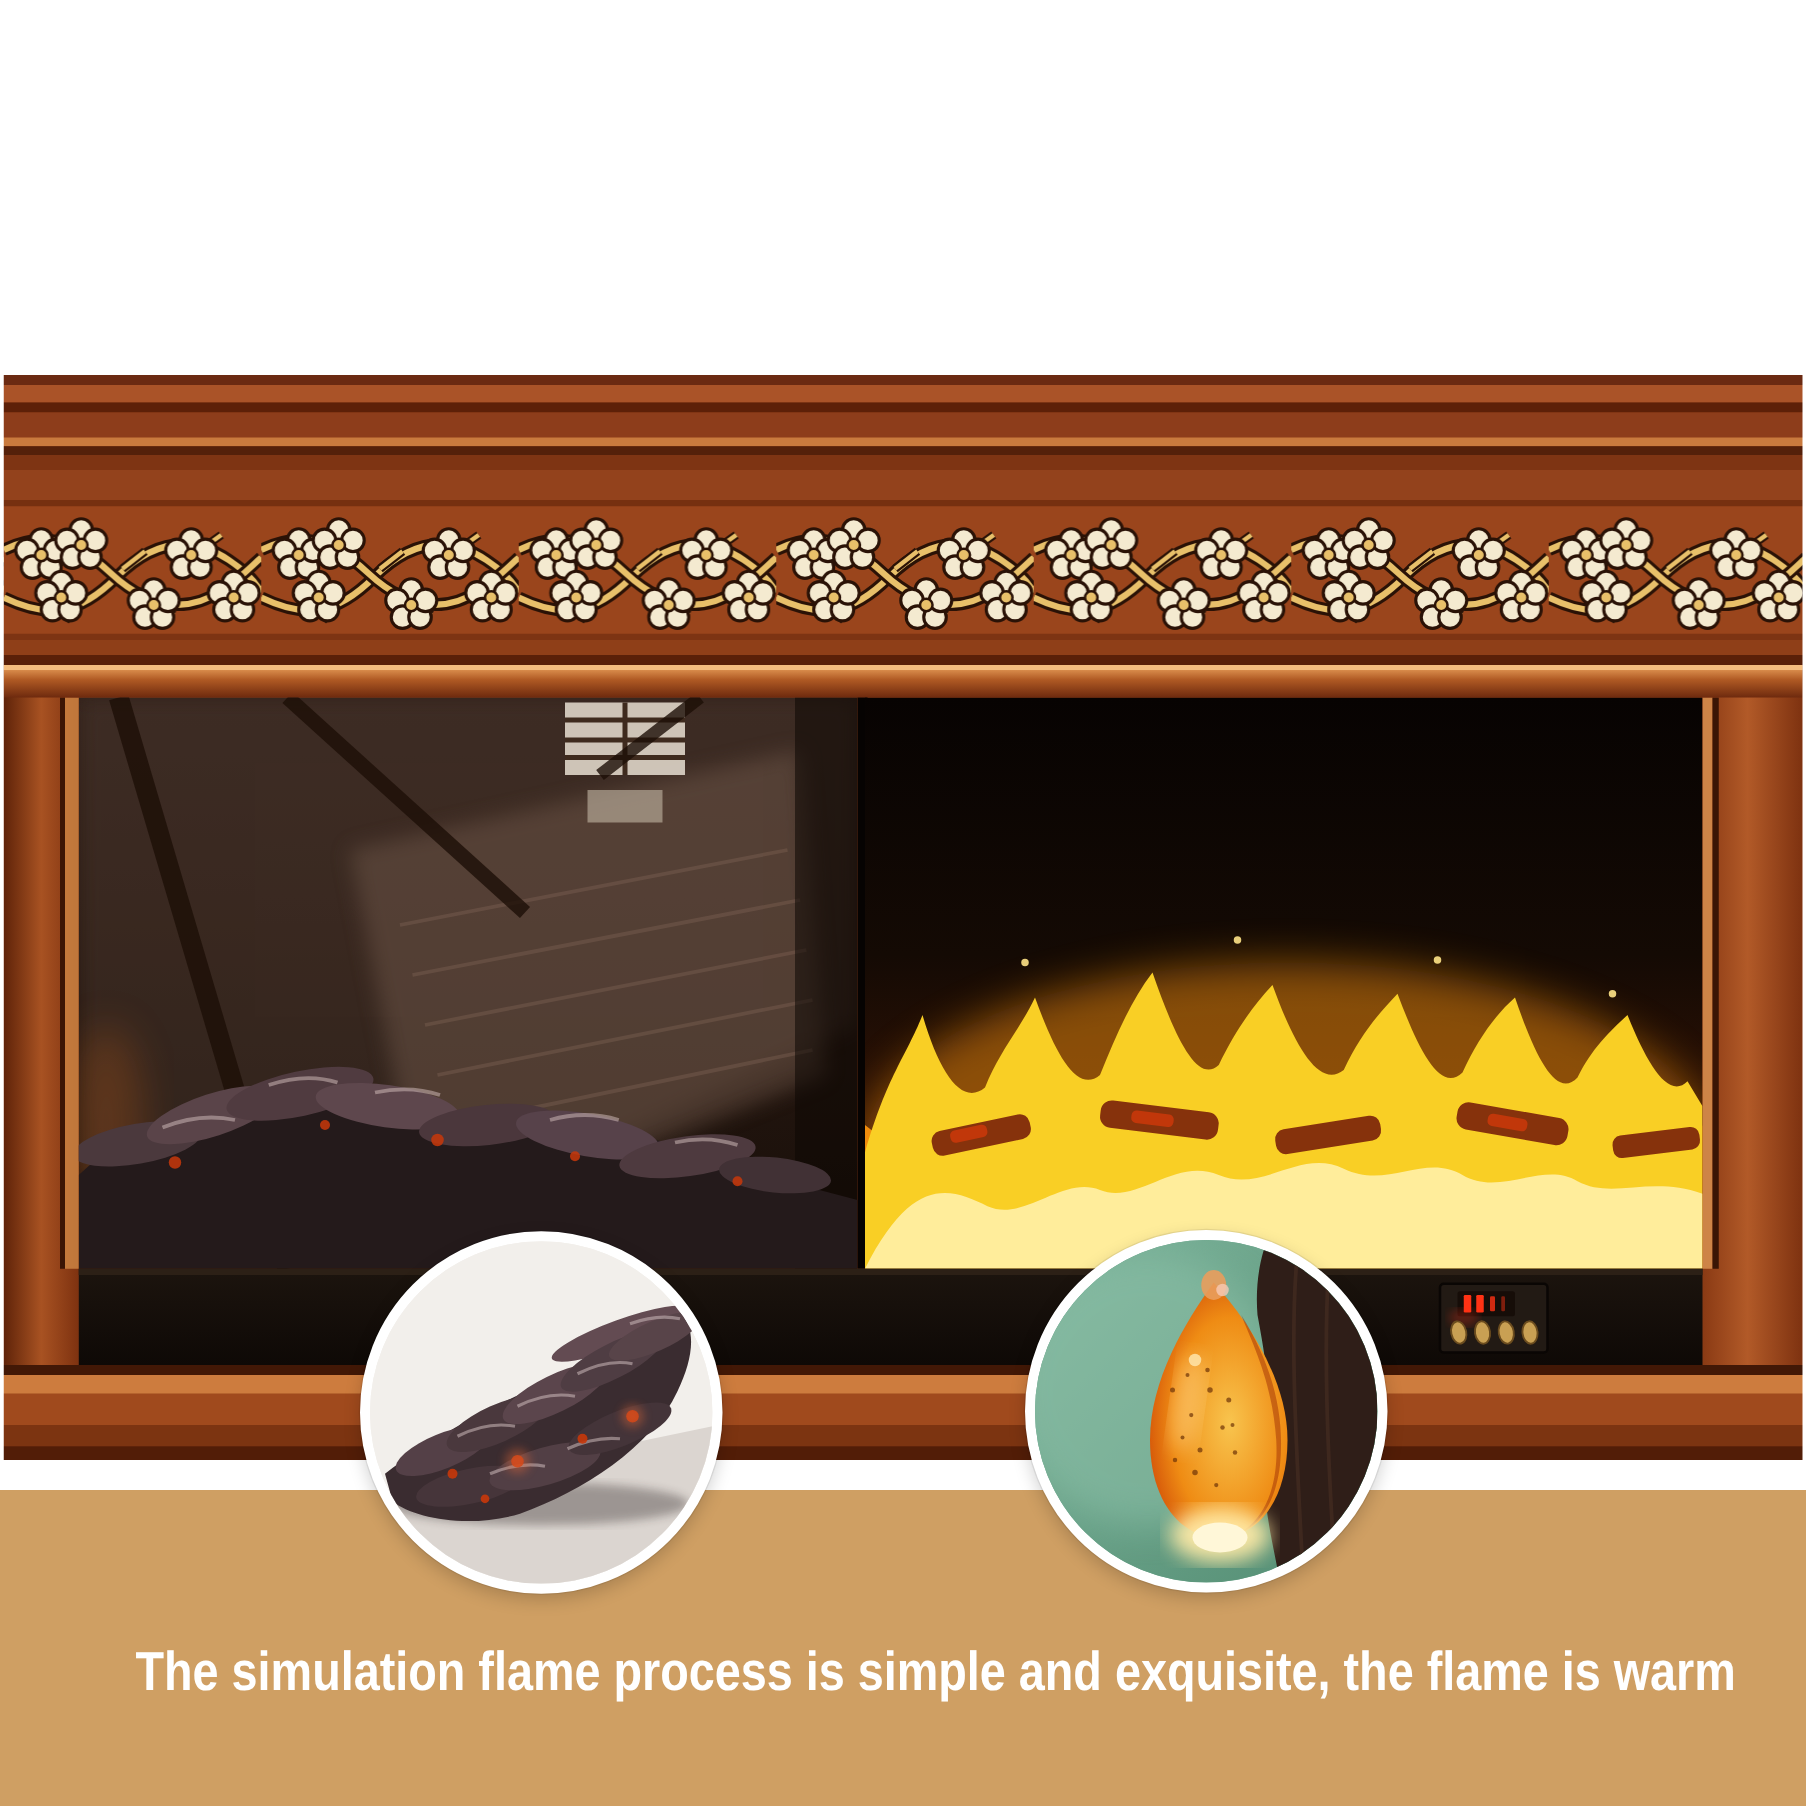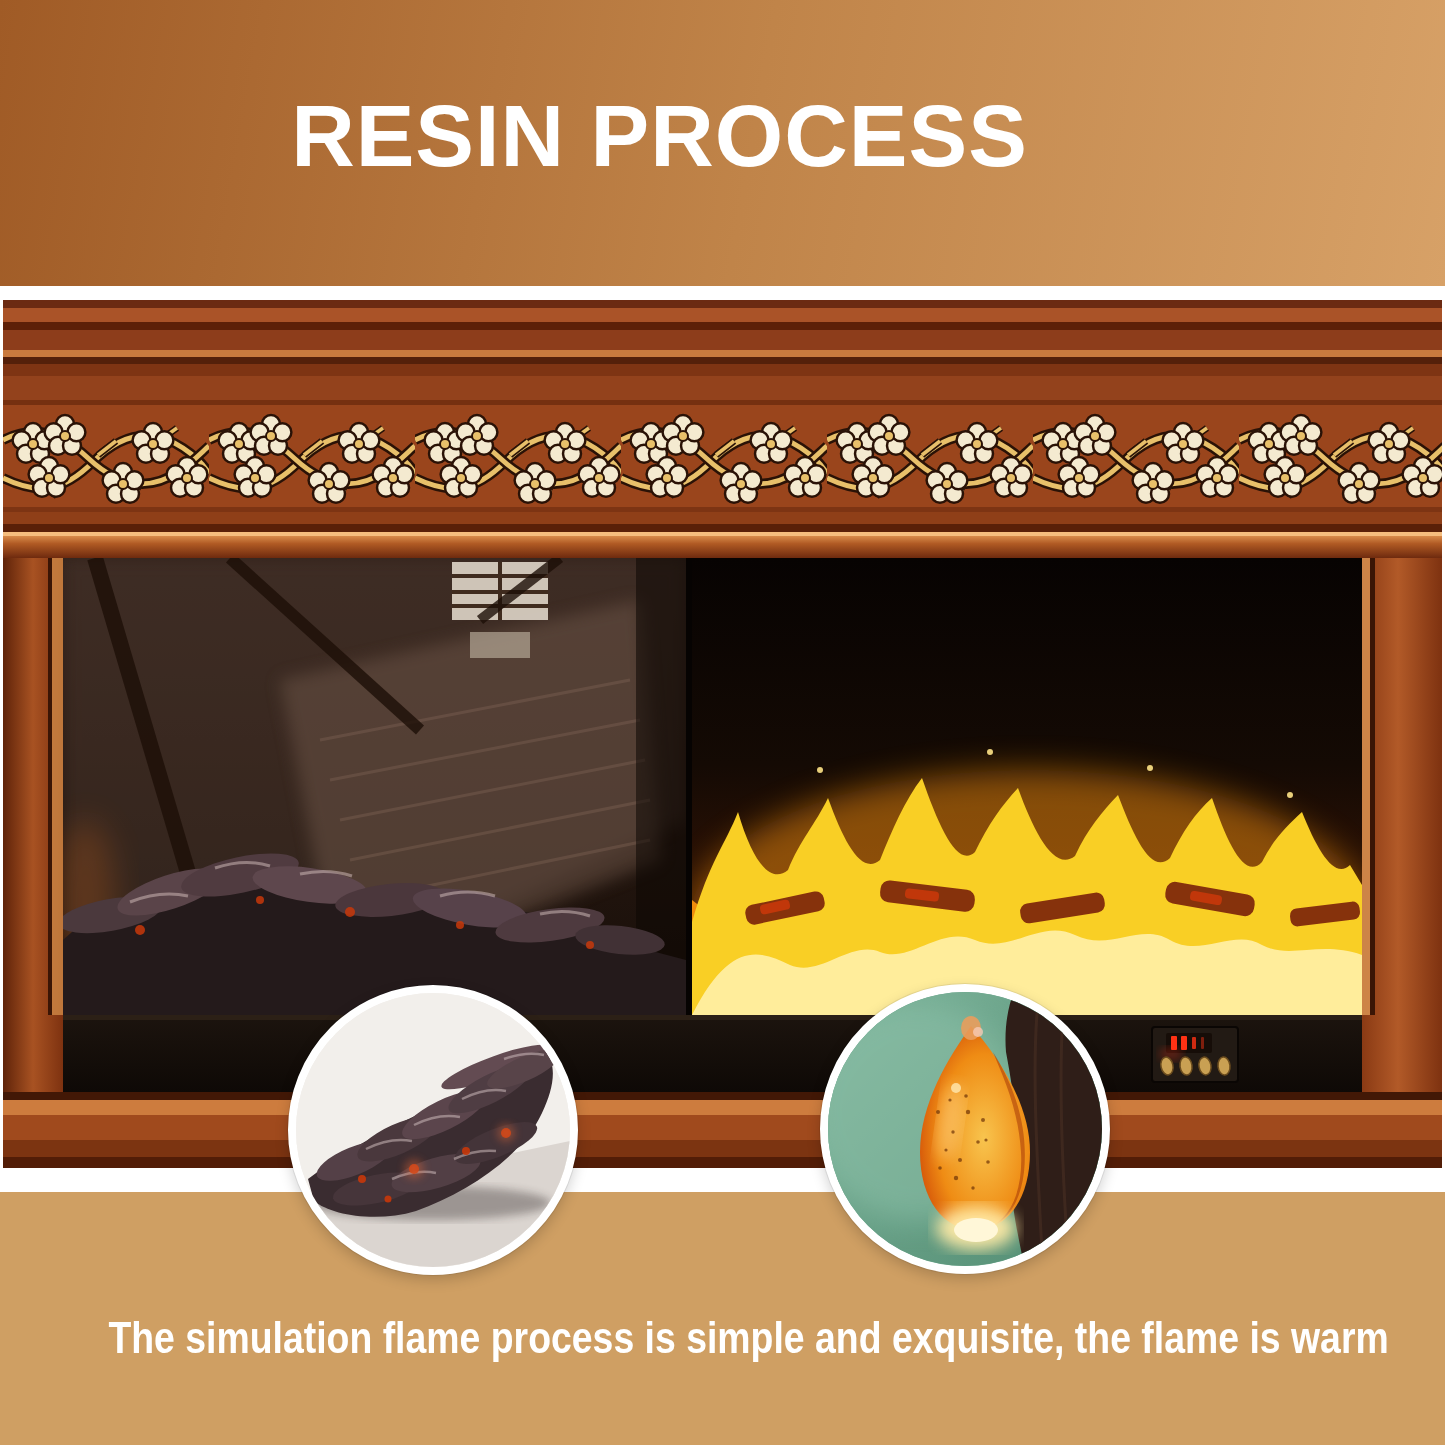--- a/index.html
+++ b/index.html
@@ -45,23 +45,20 @@
   }
   .inset svg{display:block;width:274px;height:274px;}
   .inset-left{left:288px;top:985px;background:var(--inset_left_bg,#f2efeb);}
   .inset-right{left:820px;top:984px;background:var(--inset_green_bg,#6aa58b);}
 </style>
 </head>
 <body>
 
 <div class="canvas">
 
-  <div class="header">
-    <div class="page-title">RESIN PROCESS</div>
-  </div>
 
   <div class="strip-top"></div>
 
   <div class="photo">
     <svg width="1445" height="868" viewBox="0 0 1445 868" xmlns="http://www.w3.org/2000/svg">
       <defs>
         <linearGradient id="gMold" x1="0" y1="232" x2="0" y2="258" gradientUnits="userSpaceOnUse">
           <stop offset="0" stop-color="#eda45e"></stop>
             <stop offset="0.45" stop-color="#b05a24"></stop>
             <stop offset="1" stop-color="#6e2a0e"></stop>

